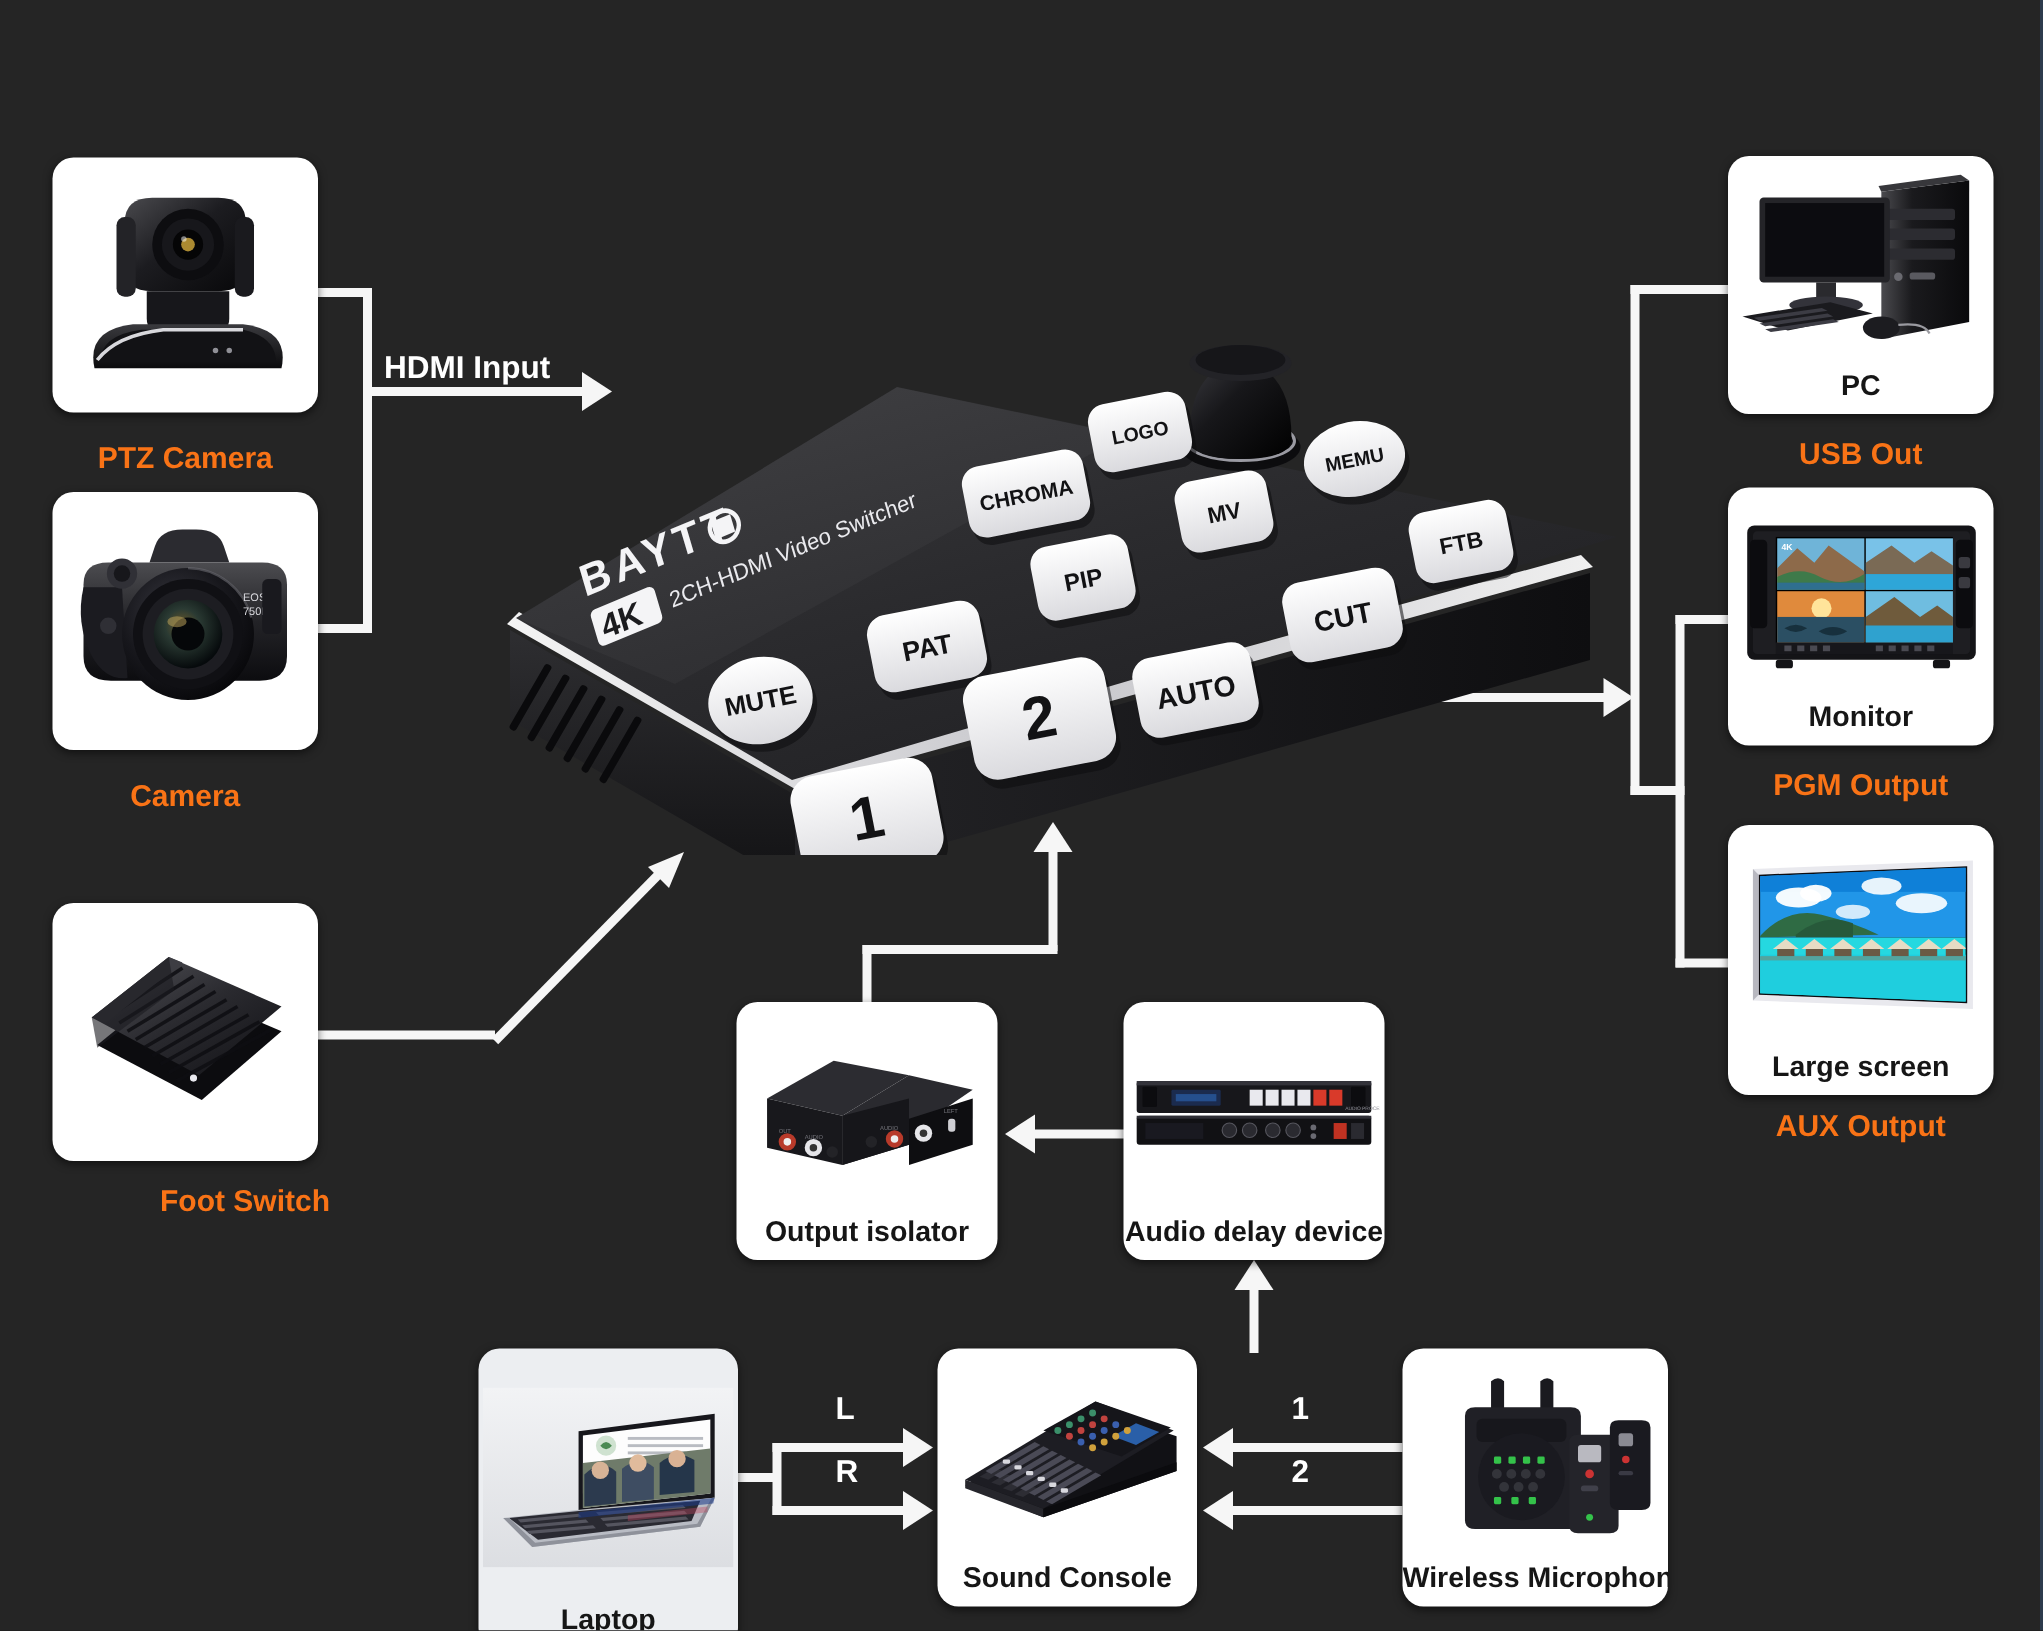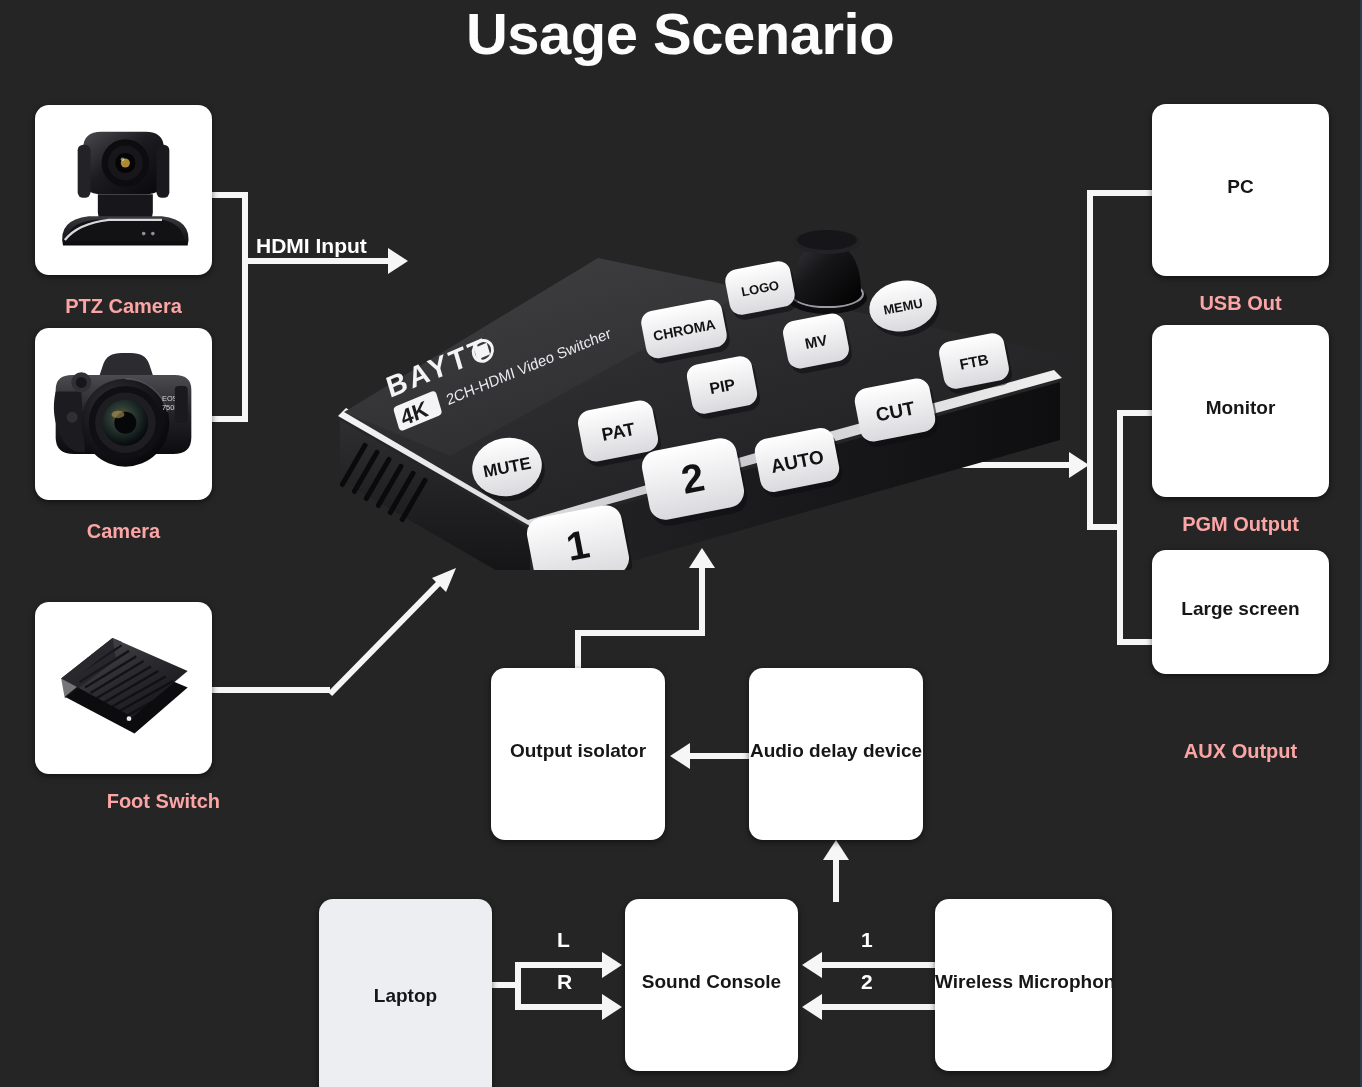--- a/index.html
+++ b/index.html
@@ -29,20 +29,21 @@
     line-height:1.05;
   }
 
   
   .card{
     position:absolute;
     background:#ffffff;
     border-radius:14px;
     box-shadow:0 2px 6px rgba(0,0,0,.55);
     display:flex;
+    flex-direction:column;
     align-items:center;
     justify-content:flex-start;
     overflow:hidden;
     z-index:6;
   }
   .card .thumb{
     flex:1 1 auto;
     width:100%;
     display:flex;
     align-items:center;
@@ -57,21 +58,21 @@
     font-size:19px;
     font-weight:bold;
     padding-bottom:7px;
     white-space:nowrap;
   }
   .card.nolabel .thumb{ padding:6px; }
 
   
   .caption{
     position:absolute;
-    color:#fca5a5;
+    color:#f97316;
     font-size:20px;
     font-weight:bold;
     text-align:center;
     white-space:nowrap;
     z-index:7;
   }
 
   
   .wire{ position:absolute; background:#f6f6f6; z-index:4; }
   .wire.h{ height:6px; }
@@ -91,21 +92,20 @@
   .diagwire{ position:absolute; z-index:4; }
 
   
   svg{ display:block; }
 </style>
 </head>
 <body>
 
 <div id="stage">
 
-  <div id="title">Usage Scenario</div>
 
   <div class="card nolabel" style="left:35px; top:105px; width:177px; height:170px;">
     <div class="thumb">
       <svg viewBox="0 0 180 160" width="174" height="155">
         <defs>
           <linearGradient id="ptzBody" x1="0" y1="0" x2="1" y2="1">
             <stop offset="0" stop-color="#4a4a4e"></stop>
               <stop offset=".45" stop-color="#1c1c20"></stop>
               <stop offset="1" stop-color="#08080a"></stop>
           </linearGradient>
@@ -448,21 +448,21 @@
           <rect x="136" y="98" width="5" height="4"></rect>
         </g>
         <rect x="30" y="108" width="12" height="6" rx="2" fill="#141417"></rect>
         <rect x="140" y="108" width="12" height="6" rx="2" fill="#141417"></rect>
       </svg>
     </div>
     <div class="cardlabel">Monitor</div>
   </div>
   <div class="caption" style="left:1152px; top:513px; width:177px;">PGM Output</div>
 
-  <div class="card" style="left:1152px; top:550px; width:177px; height:124px;">
+  <div class="card" style="left:1152px; top:550px; width:177px; height:180px;">
     <div class="thumb">
       <svg viewBox="0 0 180 126" width="172" height="120">
         <rect x="0" y="0" width="180" height="126" fill="#fff"></rect>
 
         <path d="M14 14 L168 8 L168 112 L14 106 Z" fill="#e9e9ee"></path>
         <path d="M18 18 L164 12 L164 108 L18 102 Z" fill="#0c0c10"></path>
 
         <clipPath id="lsClip">
             <path d="M19 19 L163 13 L163 107 L19 101 Z"></path>
           </clipPath>

